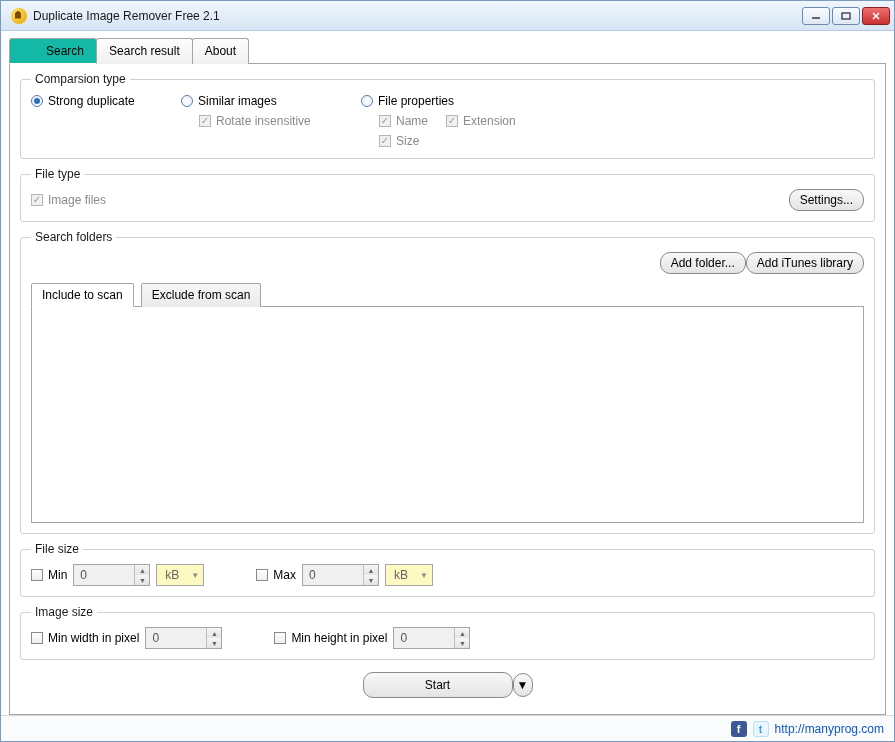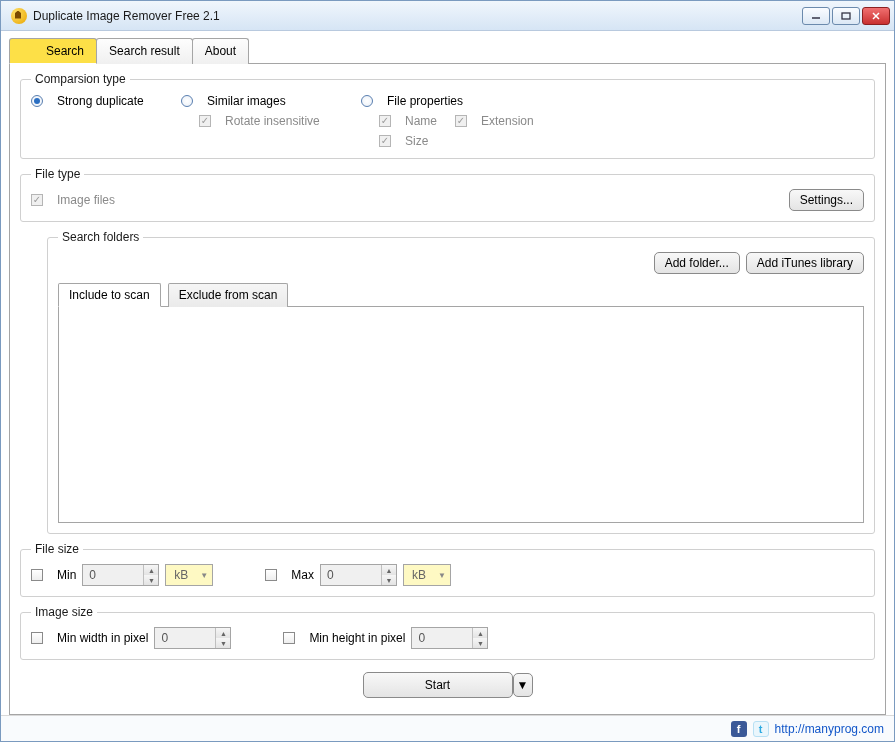--- a/index.html
+++ b/index.html
@@ -9,37 +9,37 @@
 .titlebar .app-icon { width: 16px; height: 16px; margin: 0 6px; background: radial-gradient(circle at 30% 30%, #ffe066, #e8a400); border-radius: 50%; position: relative; }
 .titlebar .app-icon::after { content: ""; position: absolute; left: 4px; top: 3px; width: 6px; height: 8px; background: #7a4a00; clip-path: polygon(50% 0, 100% 30%, 100% 100%, 0 100%, 0 30%); }
 .titlebar .title { color: #1a1a1a; flex: 1; }
 .win-btns { display: flex; gap: 2px; }
 .win-btn { width: 28px; height: 18px; border: 1px solid #6b8aad; border-radius: 3px; background: linear-gradient(#fafcff,#dce8f5); display: flex; align-items: center; justify-content: center; cursor: default; }
 .win-btn.close { background: linear-gradient(#f07070,#c93030); border-color: #8b2020; color: #fff; }
 .win-btn svg { width: 10px; height: 8px; }
 .content { flex: 1; padding: 6px 8px 0 8px; display: flex; flex-direction: column; }
 .tabs { display: flex; position: relative; z-index: 2; }
 .tab { padding: 5px 12px 5px 12px; border: 1px solid #a5a5a5; border-bottom: none; background: linear-gradient(#fdfdfd,#f0f0f0); border-radius: 3px 3px 0 0; margin-right: -1px; cursor: default; position: relative; top: 1px; }
-.tab.active { background: #fde047; border-bottom: 1px solid #fff; z-index: 3; padding-left: 36px; }
+.tab.active { background: #14b8a6; border-bottom: 1px solid #fff; z-index: 3; padding-left: 36px; }
 .tab-pane { border: 1px solid #a5a5a5; flex: 1; padding: 8px 10px; display: flex; flex-direction: column; gap: 8px; overflow: hidden; }
 fieldset { border: 1px solid #d0d0d0; border-radius: 3px; padding: 8px 10px 10px 10px; position: relative; }
 fieldset legend { padding: 0 4px; color: #1a1a1a; }
 .comp-grid { display: grid; grid-template-columns: 150px 180px 1fr; row-gap: 6px; }
-.radio, .check { display: inline-flex; align-items: center; gap: 14px; cursor: default; }
+.radio, .check { display: inline-flex; align-items: center; gap: 5px; cursor: default; }
 .radio .r { width: 12px; height: 12px; border: 1px solid #5a7fb0; border-radius: 50%; background: radial-gradient(#fff,#e8eef6); display: inline-flex; align-items: center; justify-content: center; }
 .radio.sel .r::after { content: ""; width: 6px; height: 6px; border-radius: 50%; background: #2b6fc2; }
 .check .c { width: 12px; height: 12px; border: 1px solid #8a8a8a; background: linear-gradient(#fff,#eee); display: inline-flex; align-items: center; justify-content: center; }
 .check.on .c::after { content: "✓"; font-size: 10px; color: #2b6fc2; line-height: 1; }
 .check.disabled, .radio.disabled { color: #8a8a8a; }
 .check.disabled .c { border-color: #b5b5b5; background: #f0f0f0; }
 .check.disabled.on .c::after { color: #9a9a9a; }
-.btn { border: 1px solid #8a8a8a; border-radius: 5px; background: linear-gradient(#f8f8f8,#e4e4e4); padding: 3px 10px; cursor: default; }
+.btn { border: 1px solid #8a8a8a; border-radius: 10px; background: linear-gradient(#f8f8f8,#e4e4e4); padding: 3px 10px; cursor: default; }
 .filetype-row { display: flex; align-items: center; justify-content: space-between; }
-.search-folders { flex: 1; display: flex; flex-direction: column; margin-left: 27px; }
-.sf-btns { display: flex; justify-content: flex-end; gap: 6px; margin-bottom: 6px; }
+.search-folders { flex: 1; display: flex; flex-direction: column; }
+.sf-btns { display: flex; justify-content: flex-end; margin-bottom: 6px; }
 .subtabs { display: flex; margin-top: 2px; gap: 8px; }
 .subtab { padding: 4px 10px; border: 1px solid #a5a5a5; border-bottom: none; background: linear-gradient(#f6f6f6,#eaeaea); border-radius: 2px 2px 0 0; margin-right: -1px; cursor: default; position: relative; top: 1px; }
 .subtab.active { background: #fff; border-bottom: 1px solid #fff; z-index: 2; }
 .grid-wrap { flex: 1; border: 1px solid #a5a5a5; display: flex; flex-direction: column; min-height: 200px; }
 .grid-header { display: flex; background: linear-gradient(#fdfdfd,#edeef0); border-bottom: 1px solid #c8c8c8; }
 .grid-header .col { padding: 3px 8px; border-right: 1px solid #d6d6d6; }
 .grid-header .col.path { flex: 1; }
 .grid-header .col.spacer { width: 30px; border-right: none; }
 .grid-body { flex: 1; background: #fff; }
 .spin { display: inline-flex; align-items: stretch; border: 1px solid #a5a5a5; background: #f0f0f0; height: 22px; }

